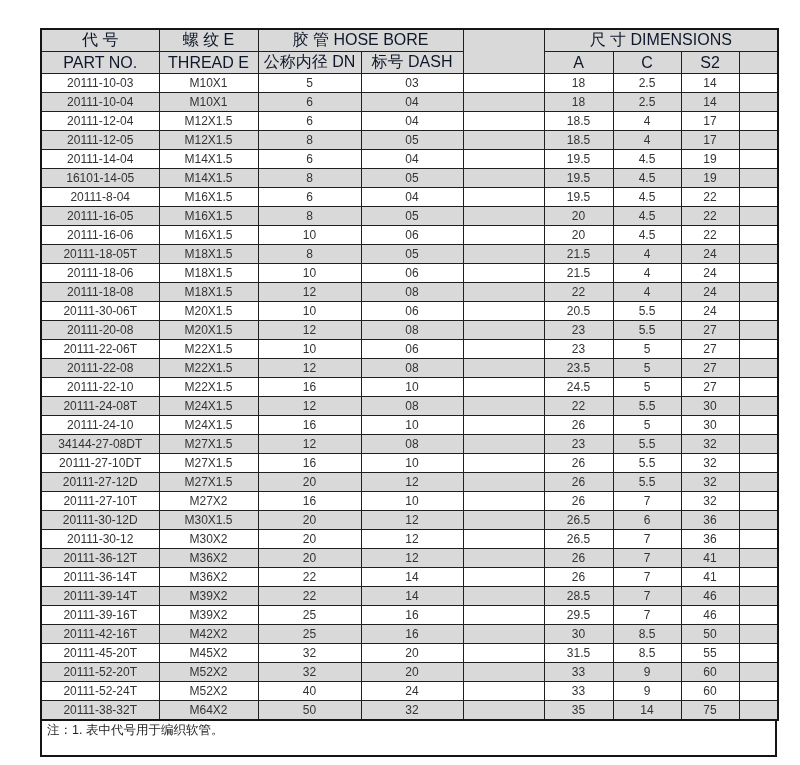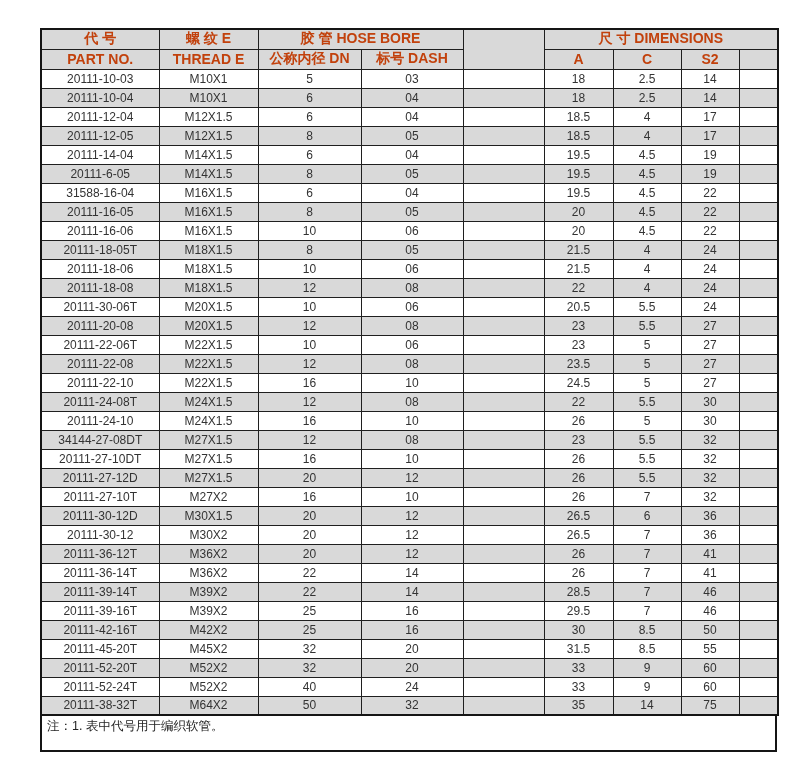--- a/index.html
+++ b/index.html
@@ -24,24 +24,24 @@
   }
   th, td {
     border: 1px solid #1f1f1f;
     text-align: center;
     vertical-align: middle;
     white-space: nowrap;
     overflow: hidden;
   }
   thead th {
     background: #d9d9d9;
-    font-weight: bold;
-    font-size: 14px;
+    font-weight: normal;
+    font-size: 16px;
     height: 20px;
-    color: #c2410c;
+    color: #0f172a;
   }
   tbody td {
     background: #ffffff;
     font-size: 12px;
     height: 19px;
     color: #333333;
   }
   tbody tr.shaded td { background: #d9d9d9; }
   .notes {
     border: 2px solid #151515;
@@ -145,32 +145,32 @@
           <td>M14X1.5</td>
           <td>6</td>
           <td>04</td>
           <td></td>
           <td>19.5</td>
           <td>4.5</td>
           <td>19</td>
           <td></td>
         </tr>
         <tr class="shaded">
-          <td>20111-6-05</td>
+          <td>16101-14-05</td>
           <td>M14X1.5</td>
           <td>8</td>
           <td>05</td>
           <td></td>
           <td>19.5</td>
           <td>4.5</td>
           <td>19</td>
           <td></td>
         </tr>
         <tr>
-          <td>31588-16-04</td>
+          <td>20111-8-04</td>
           <td>M16X1.5</td>
           <td>6</td>
           <td>04</td>
           <td></td>
           <td>19.5</td>
           <td>4.5</td>
           <td>22</td>
           <td></td>
         </tr>
         <tr class="shaded">

